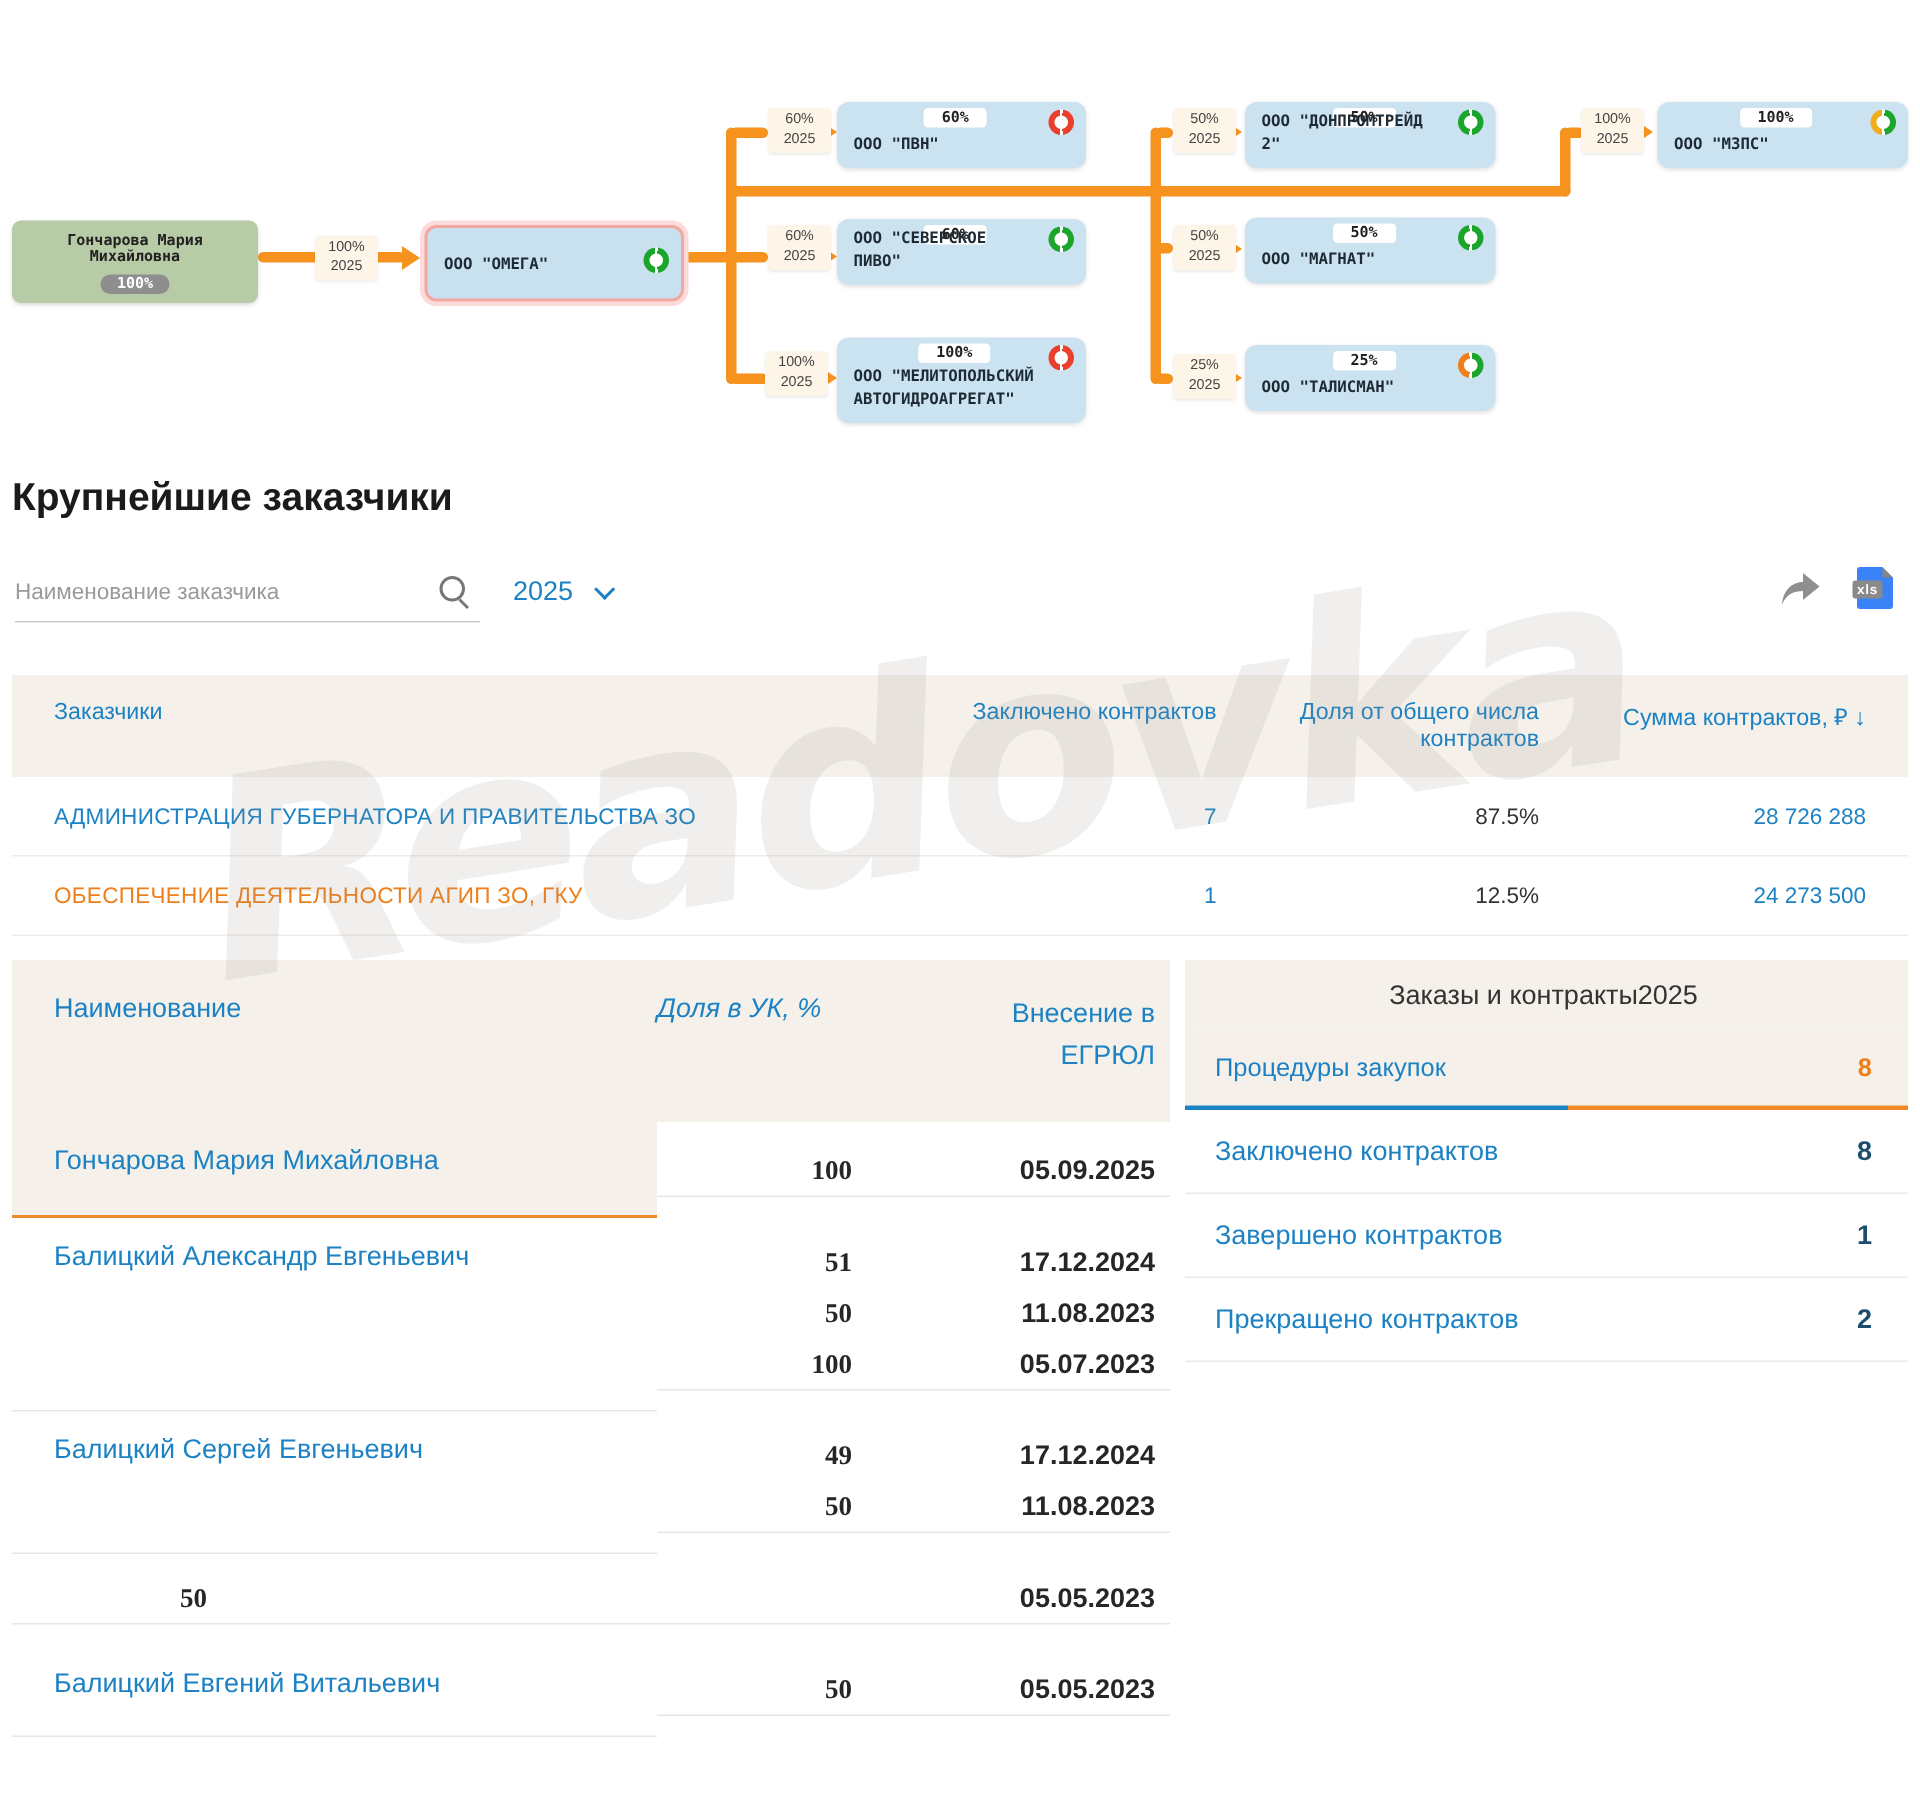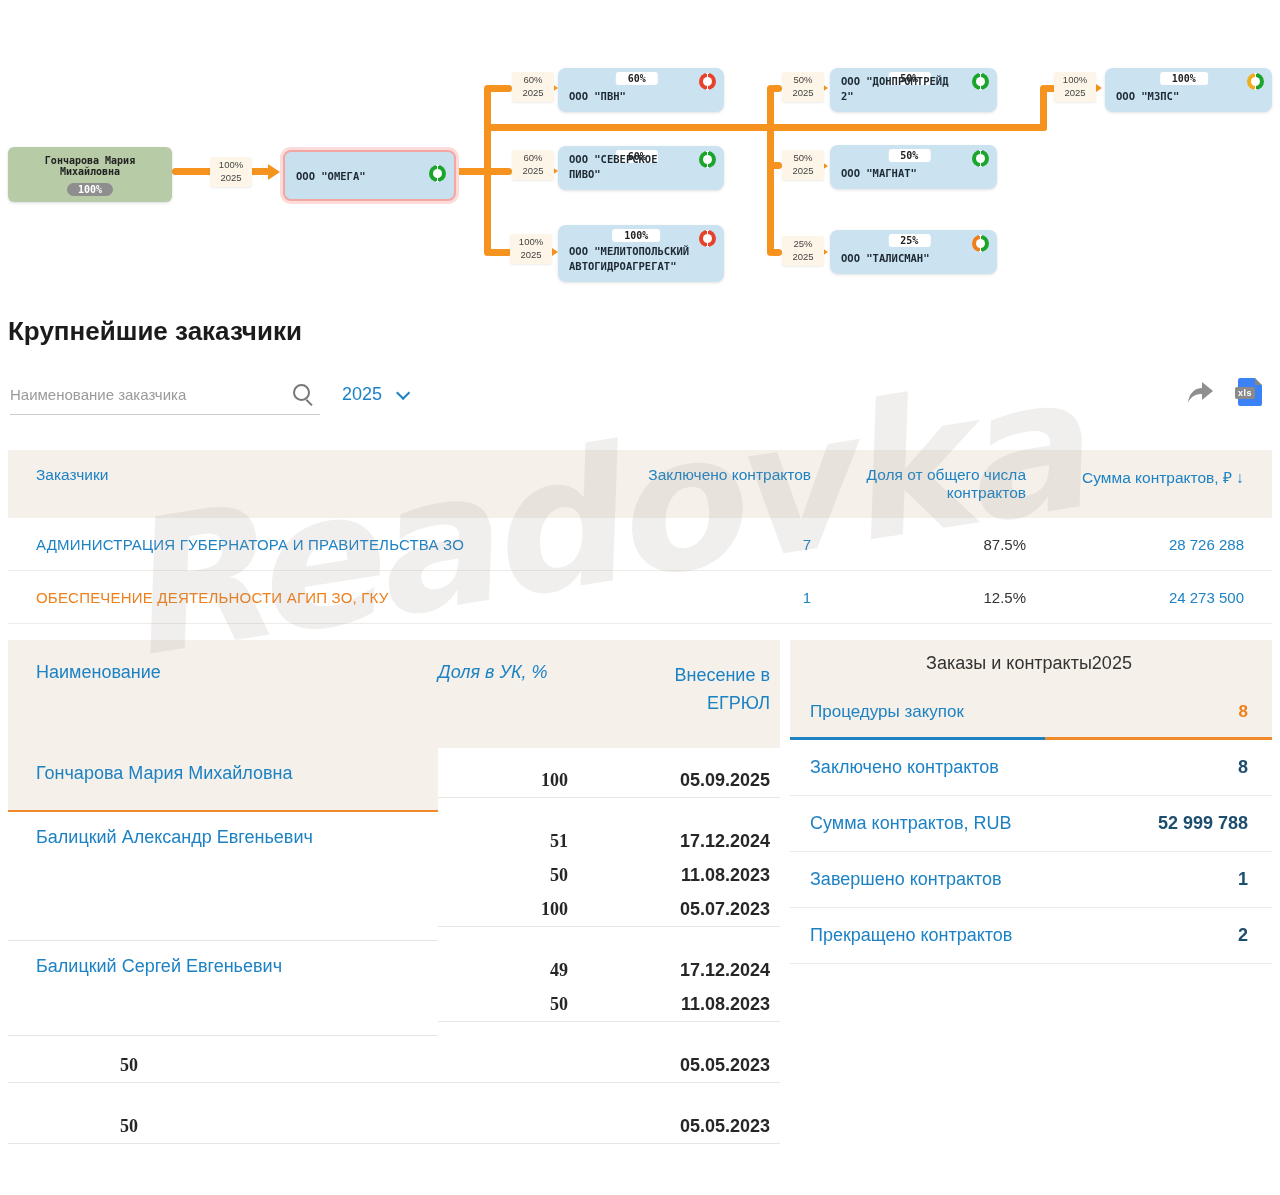--- a/index.html
+++ b/index.html
@@ -317,20 +317,21 @@
           </div>
           <div class="f-row">
             <div class="f-vals">
               <div class="f-line">
                 <span class="fv-share">50</span>
                 <span class="fv-date">05.05.2023</span>
               </div>
             </div>
           </div>
           <div class="f-row">
+            <div class="f-name">Балицкий Евгений Витальевич</div>
             <div class="f-vals">
               <div class="f-line">
                 <span class="fv-share">50</span>
                 <span class="fv-date">05.05.2023</span>
               </div>
             </div>
           </div>
         </div>
     </div>
 
@@ -343,24 +344,20 @@
         <span class="o-label">Процедуры закупок</span>
         <span class="o-value">8</span>
       </div>
       <div class="o-split"></div>
       <div id="orders-rows">
           <div class="o-row">
             <span class="o-label">Заключено контрактов</span>
             <span class="o-value">8</span>
           </div>
           <div class="o-row">
-            <span class="o-label">Сумма контрактов, RUB</span>
-            <span class="o-value">52 999 788</span>
-          </div>
-          <div class="o-row">
             <span class="o-label">Завершено контрактов</span>
             <span class="o-value">1</span>
           </div>
           <div class="o-row">
             <span class="o-label">Прекращено контрактов</span>
             <span class="o-value">2</span>
           </div>
         </div>
     </div>
   </div>

